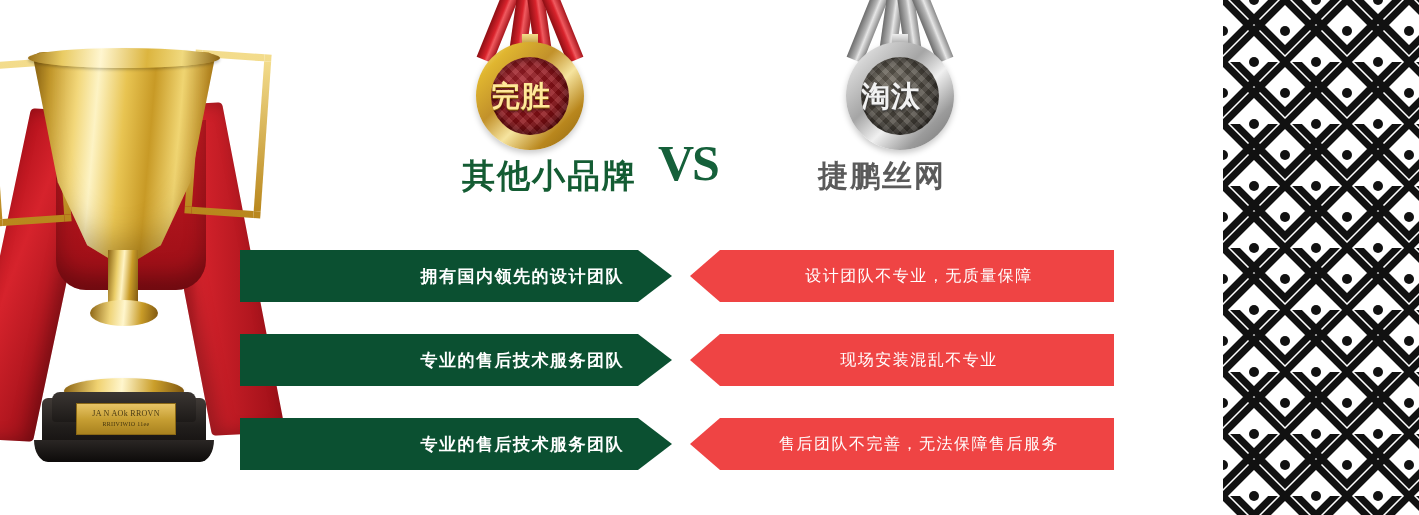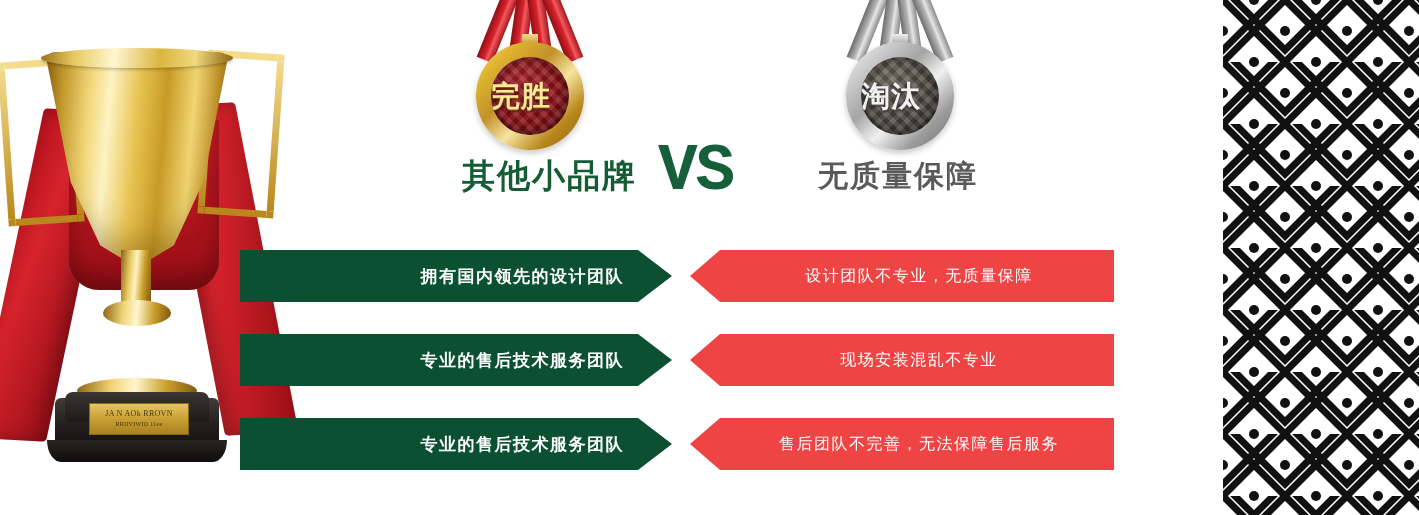--- a/index.html
+++ b/index.html
@@ -15,21 +15,21 @@
     position: relative;
     width: 1419px;
     height: 515px;
     background: #ffffff;
     overflow: hidden;
   }
 
   
   .trophy-stage {
     position: absolute;
-    left: 17px;
+    left: 4px;
     top: 0;
     width: 300px;
     height: 470px;
     text-decoration: underline;
   }
   
   .ribbon-left, .ribbon-right {
     position: absolute;
     background: linear-gradient(100deg, #b3111b 0%, #d6232c 35%, #9c0f17 100%);
   }
@@ -289,25 +289,25 @@
     top: 14px;
     font-size: 33px;
     font-weight: bold;
     color: #145c33;
     letter-spacing: 2px;
   }
   .vs-mark {
     position: absolute;
     left: 218px;
     top: -6px;
-    font-size: 66px;
+    font-size: 50px;
     font-weight: bold;
     color: #15603a;
     letter-spacing: -2px;
-    font-family: Liberation Mono, monospace;
+    font-family: Liberation Serif, serif;
   }
   .brand-theirs {
     position: absolute;
     left: 378px;
     top: 16px;
     font-size: 30px;
     font-weight: bold;
     color: #5a5a5a;
     letter-spacing: 2px;
   }
@@ -431,21 +431,21 @@
     <div class="medal-disc disc-silver">
       <div class="medal-face face-silver">
         <div class="medal-label label-silver">淘汰</div>
       </div>
     </div>
   </div>
 
   <div class="brand-row">
     <div class="brand-ours">其他小品牌</div>
     <div class="vs-mark">VS</div>
-    <div class="brand-theirs">无质量保障</div>
+    <div class="brand-theirs">捷鹏丝网</div>
   </div>
 
   <div class="rows">
 
     <div class="cmp-row">
       <div class="cmp-pos">
         <span>拥有国内领先的设计团队</span>
       </div>
       <div class="cmp-neg">
         <span>设计团队不专业，无质量保障</span>

